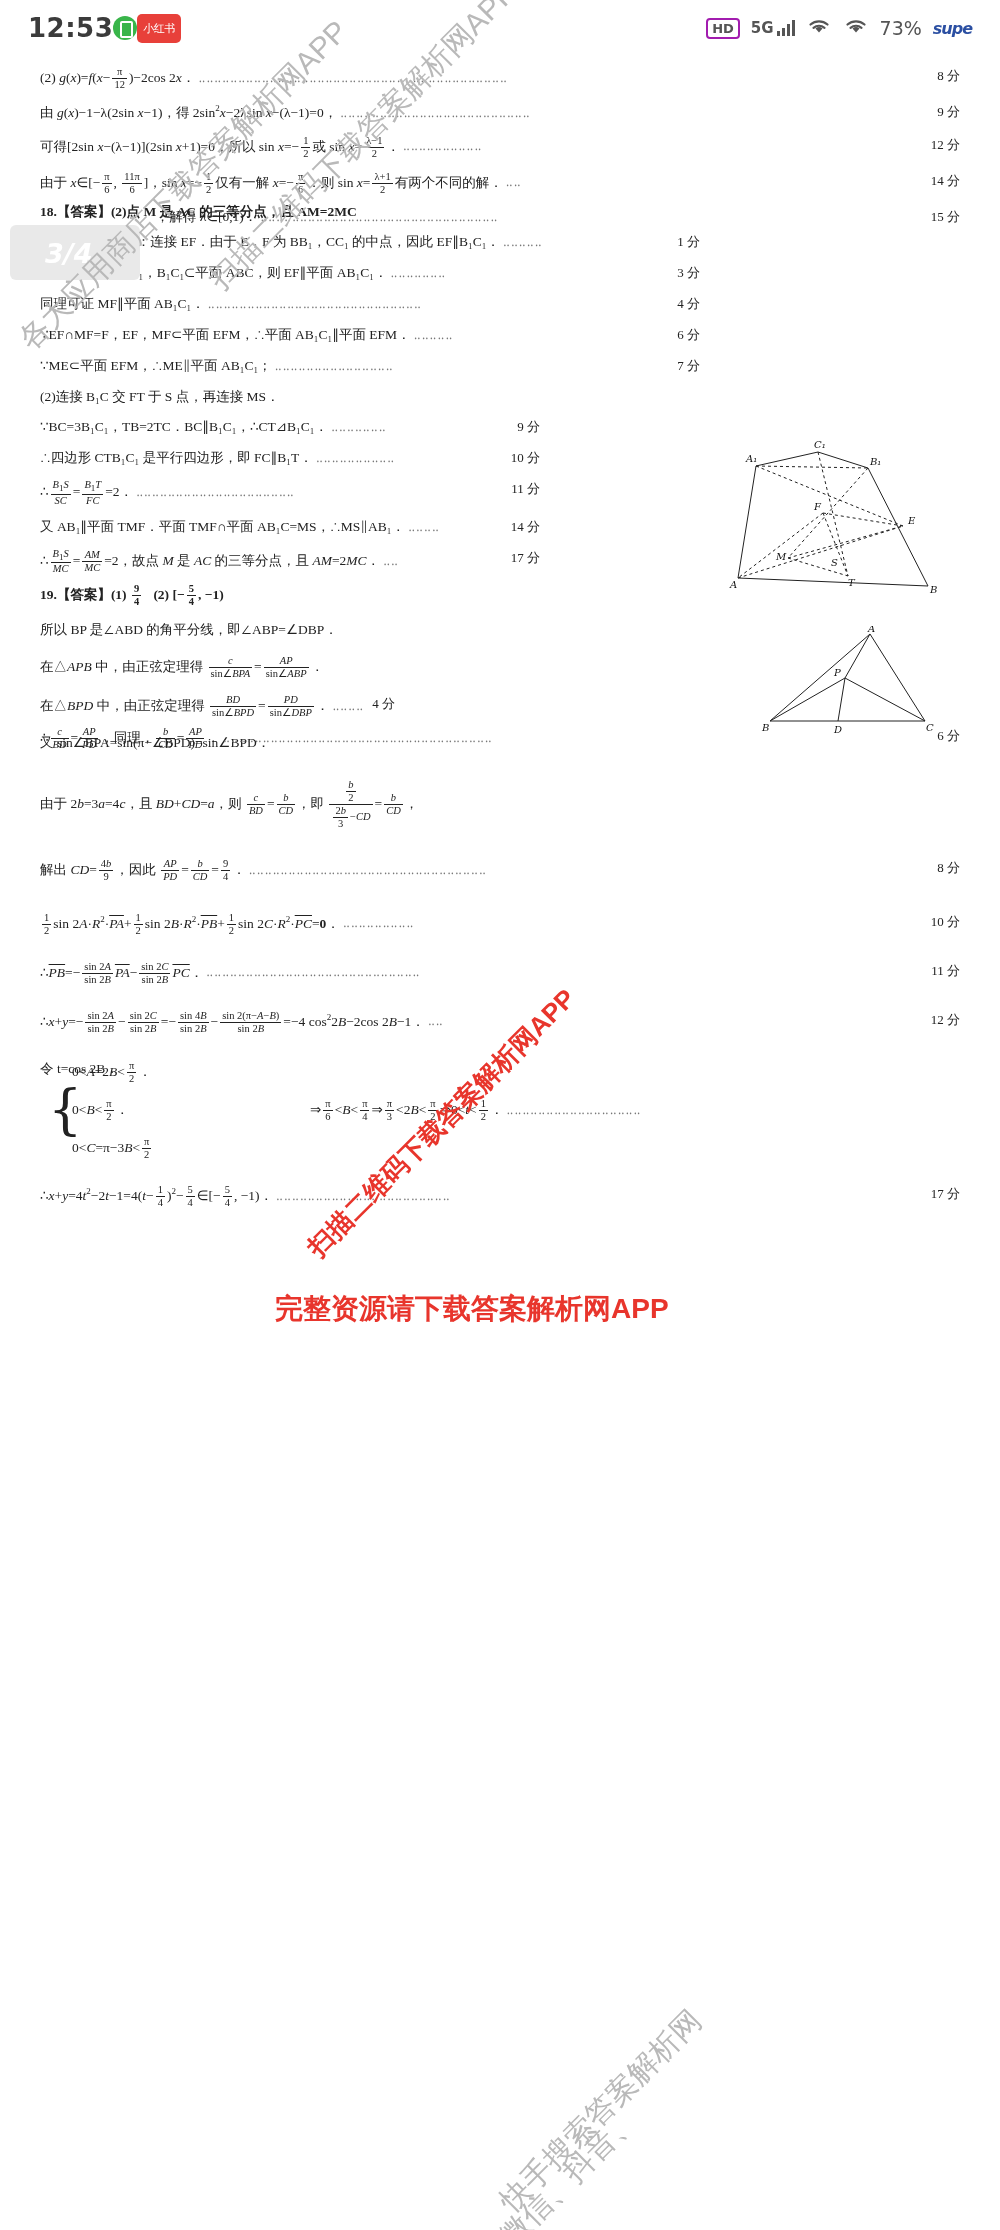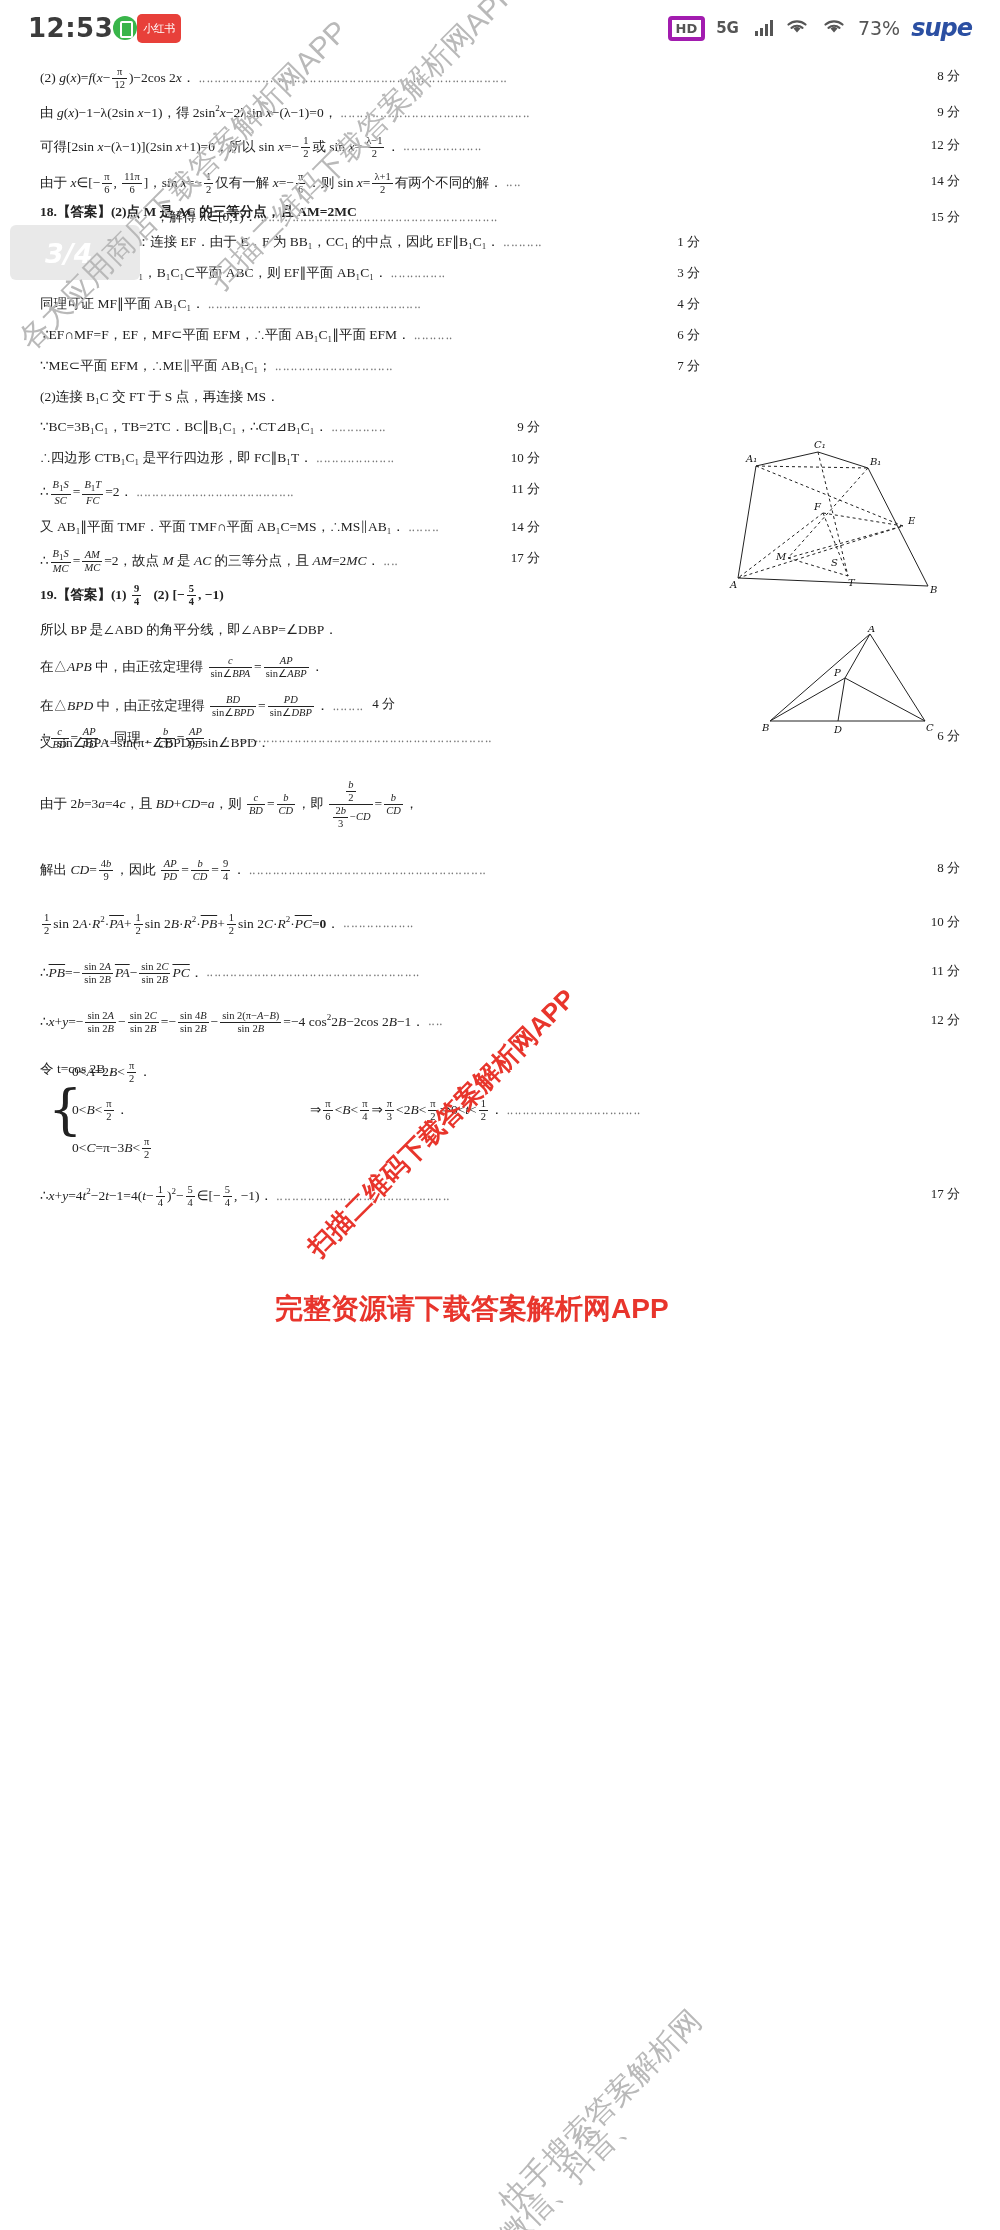--- a/index.html
+++ b/index.html
@@ -40,38 +40,38 @@
   .sb-badge-red {
     background: #e8403a; color: #fff; font-size: 11px;
     border-radius: 5px; padding: 9px 6px; line-height: 1;
     font-family: "DejaVu Sans", sans-serif;
     letter-spacing: -0.5px;
   }
   .sb-right {
     margin-left: auto; display: flex; align-items: center; gap: 11px;
   }
   .sb-hd {
-    border: 4px solid #a21caf; border-radius: 4px;
+    border: 2px solid #a21caf; border-radius: 4px;
     font-size: 13px; font-weight: 700; padding: 1px 4px;
     color: #555; font-family: "DejaVu Sans", sans-serif;
   }
   .sb-5g {
-    display: flex; align-items: flex-end; gap: 16px;
+    display: flex; align-items: flex-end; gap: 3px;
   }
   .sb-5g-txt { font-size: 15px; font-weight: 600; color: #555;
     font-family: "DejaVu Sans", sans-serif; line-height: 1; }
   .bars { display: flex; align-items: flex-end; gap: 2px; height: 16px; }
   .bars i { display: block; width: 3px; background: #555; }
   .bars i:nth-child(1) { height: 5px; }
   .bars i:nth-child(2) { height: 8px; }
   .bars i:nth-child(3) { height: 12px; }
   .bars i:nth-child(4) { height: 16px; }
   .sb-battery { font-size: 19px; color: #555; font-family: "DejaVu Sans", sans-serif; }
   .sb-supe {
-    font-size: 24px; font-weight: 700; color: #2b4fa2;
+    font-size: 16px; font-weight: 700; color: #2b4fa2;
     font-style: italic; font-family: "DejaVu Sans", sans-serif;
     letter-spacing: -1px;
   }
 
   
   .sheet {
     position: absolute; top: 56px; left: 0;
     width: 1000px; height: 2174px;
   }
   .col {

